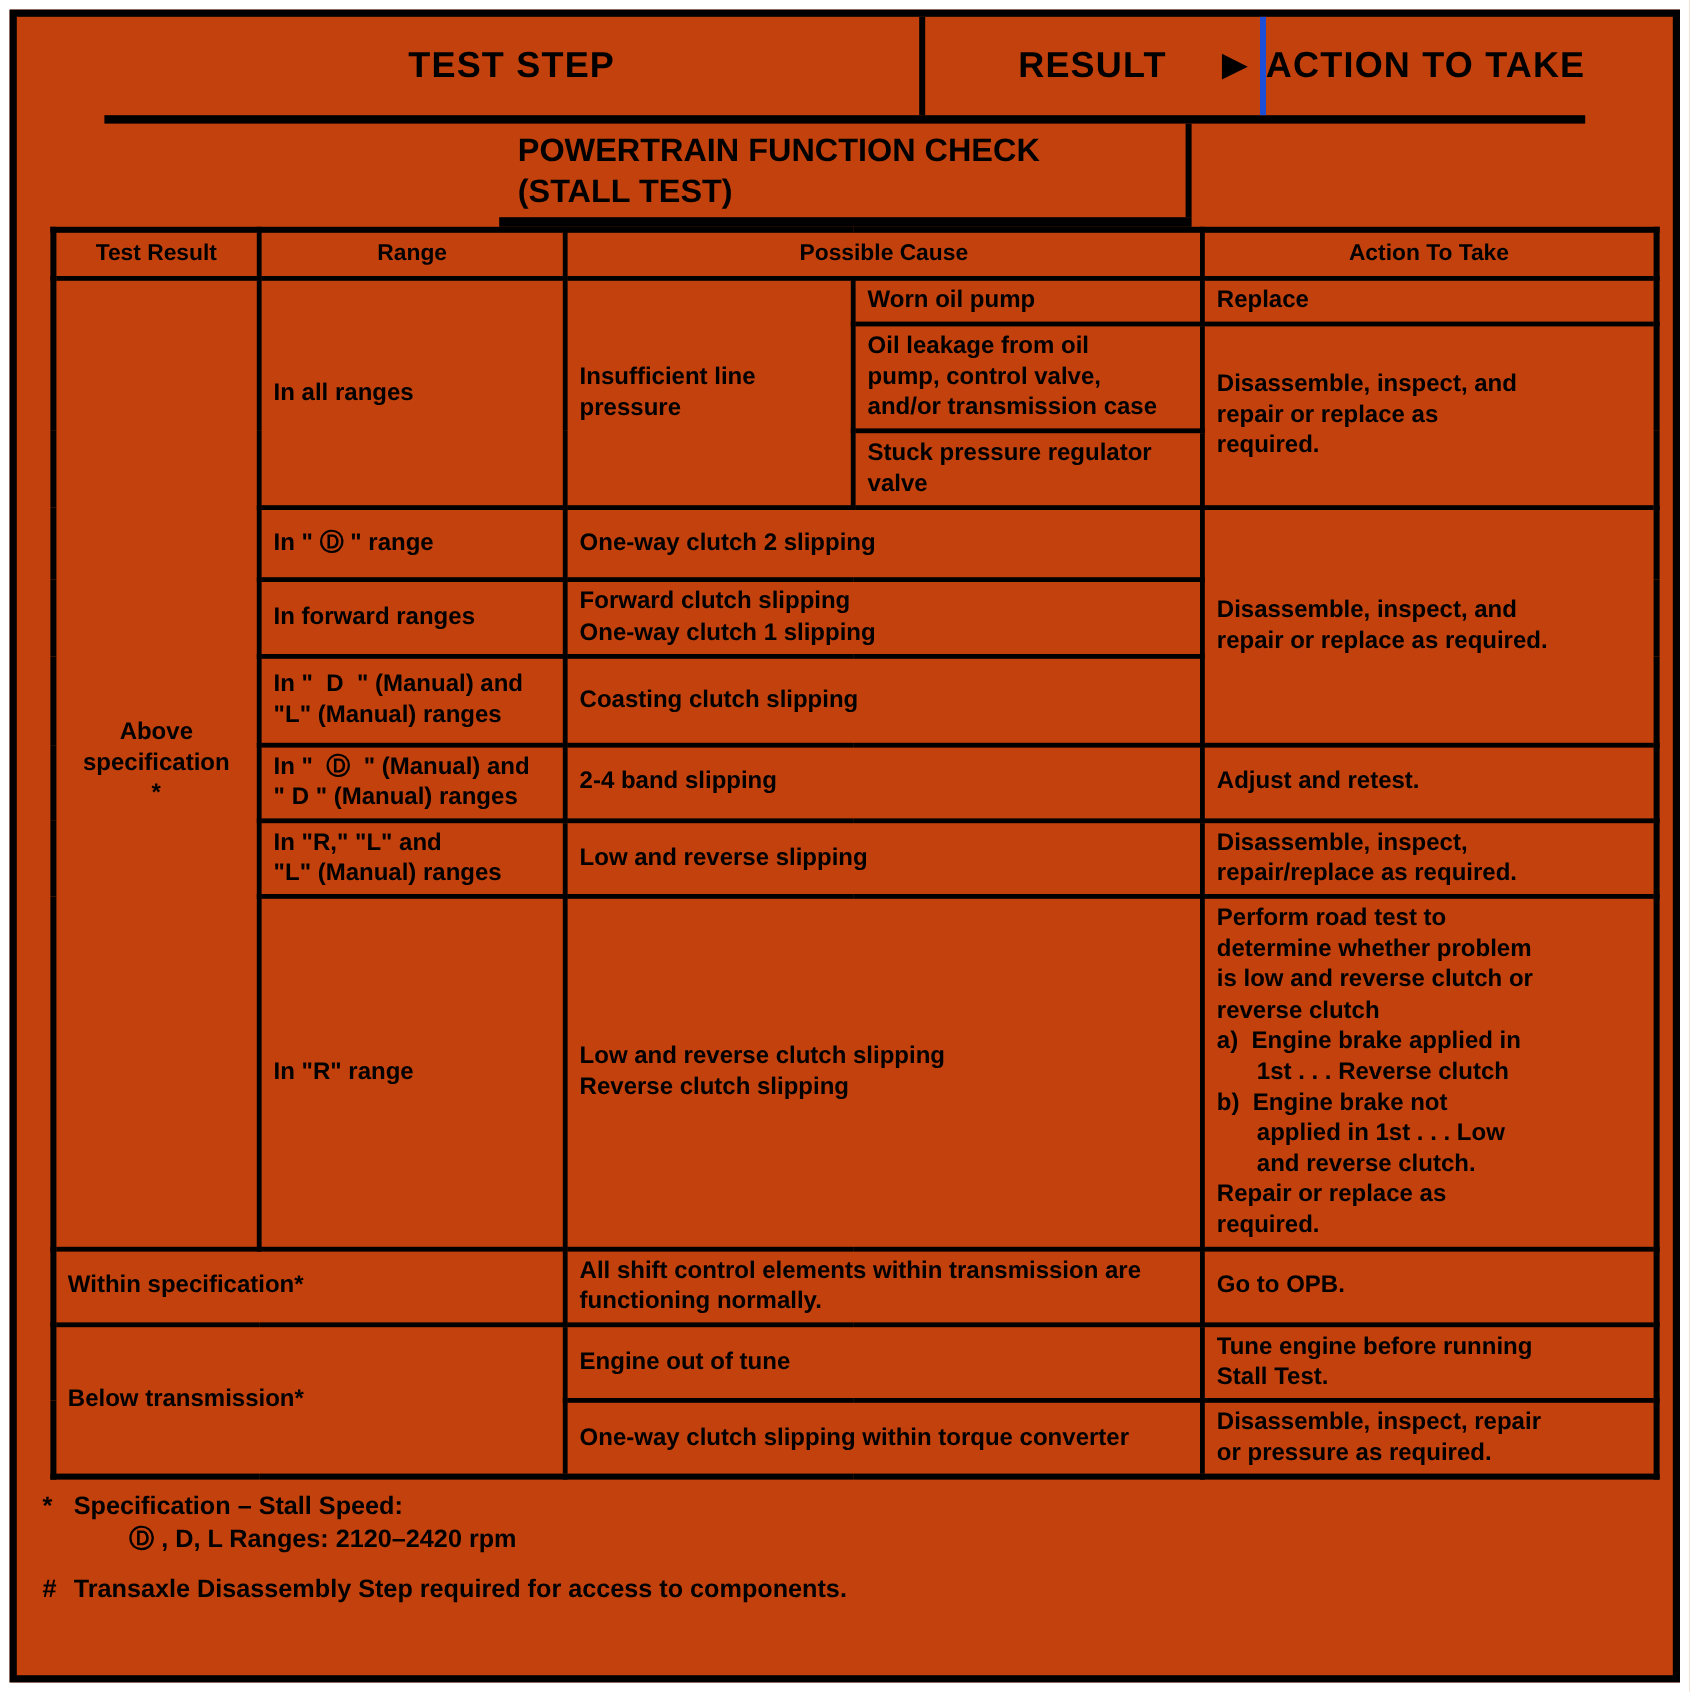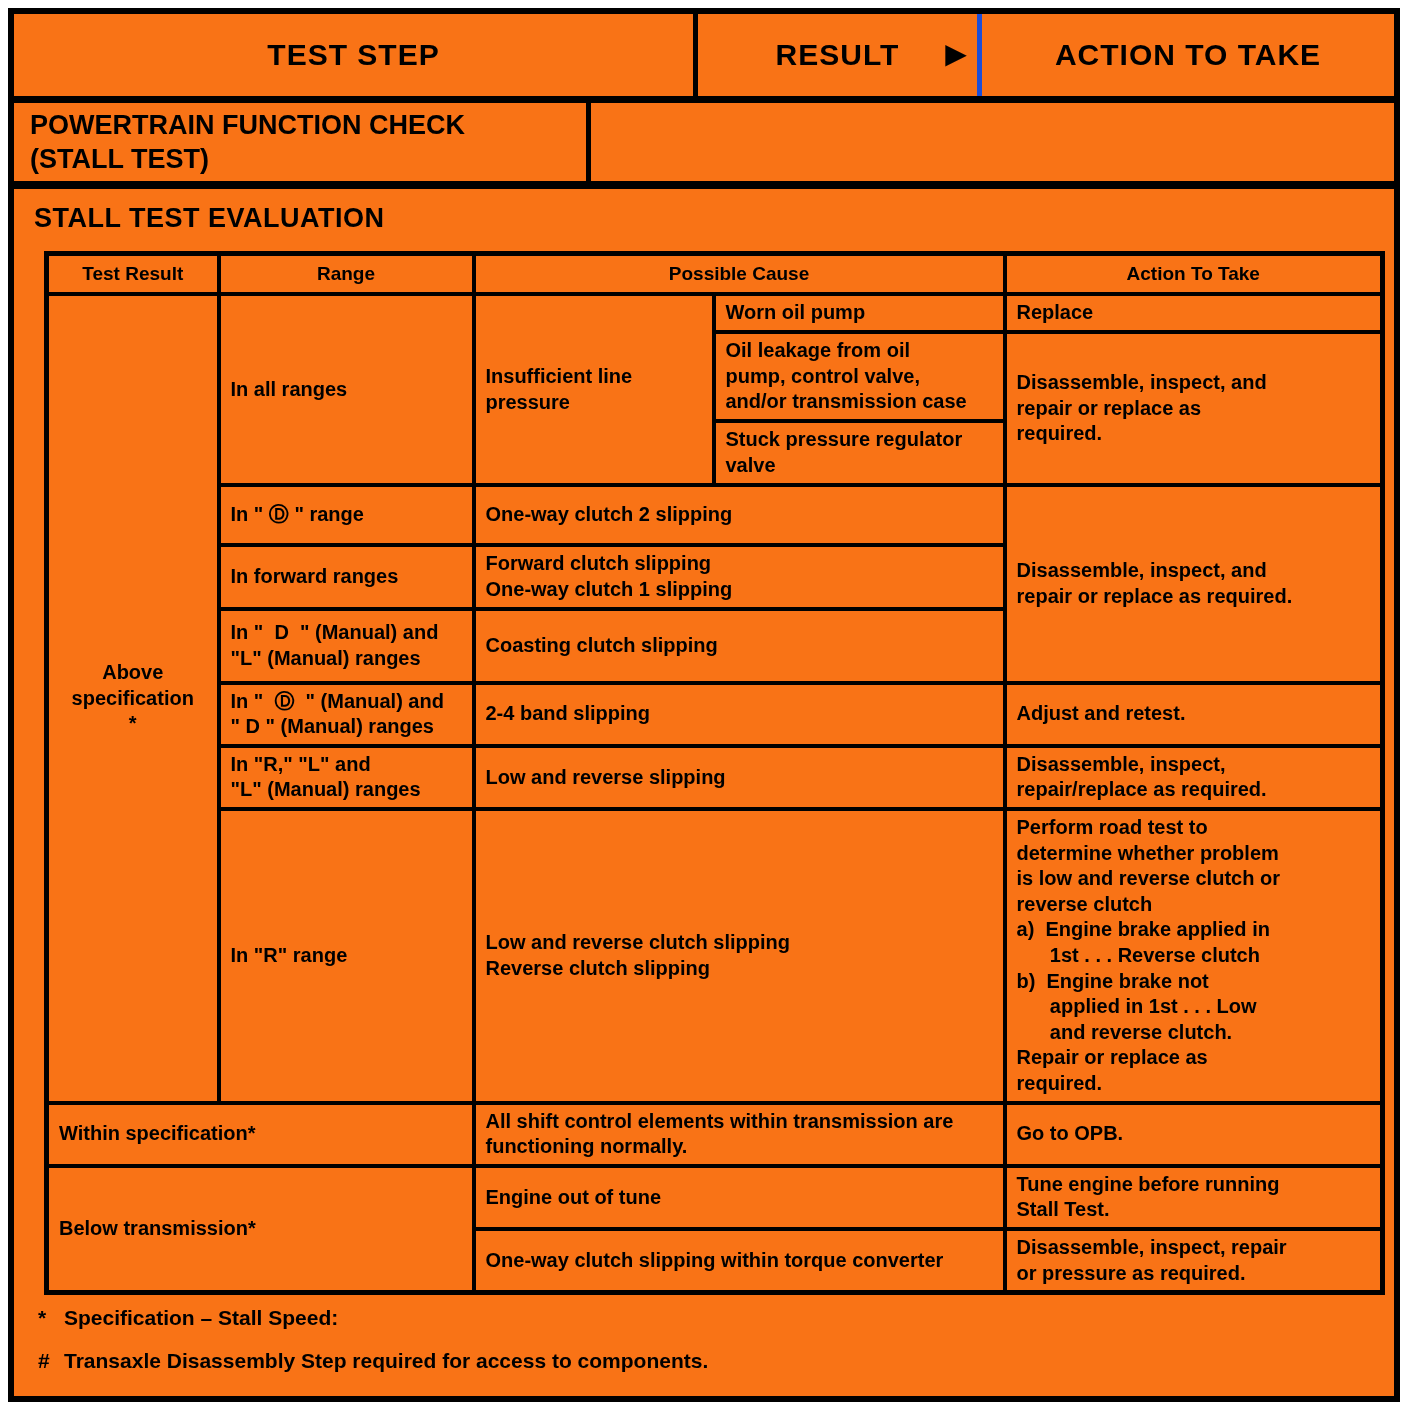--- a/index.html
+++ b/index.html
@@ -14,21 +14,22 @@
   .doc {
     position: absolute;
     left: 8px;
     top: 8px;
     width: 1392px;
     height: 1394px;
     border: 6px solid #000;
     box-sizing: border-box;
     display: flex;
     flex-direction: column;
-    background: #f97316;
+    background: #c2410c;
+    align-items: center;
   }
   
   .band-header {
     display: flex;
     height: 82px;
     border-bottom: 7px solid #000;
     flex: none;
   }
   .band-header .cell {
     display: flex;
@@ -151,21 +152,20 @@
     <div class="cell hc3">ACTION TO TAKE</div>
   </div>
 
   <div class="band-step">
     <div class="cell sc2">POWERTRAIN FUNCTION CHECK
 (STALL TEST)</div>
     <div class="cell sc3"></div>
   </div>
 
   <div class="band-section">
-    <div class="section-heading">STALL TEST EVALUATION</div>
 
     <table class="eval">
       <colgroup>
         <col class="c1">
           <col class="c2">
           <col class="c3a">
           <col class="c3b">
           <col class="c4">
       </colgroup>
       <tbody>
@@ -267,20 +267,23 @@
 or pressure as required.</td>
       </tr>
       </tbody>
     </table>
 
     <div class="footnotes">
       <div class="fline">
         <span class="fmark">*</span>
         <span class="ftext">Specification – Stall Speed:</span>
       </div>
+      <div class="fline indent1">
+        <span class="ftext">Ⓓ , D, L Ranges: 2120–2420 rpm</span>
+      </div>
       <div class="fline fline-gap">
         <span class="fmark">#</span>
         <span class="ftext">Transaxle Disassembly Step required for access to components.</span>
       </div>
     </div>
   </div>
 
 </div>
 
 </body></html>

